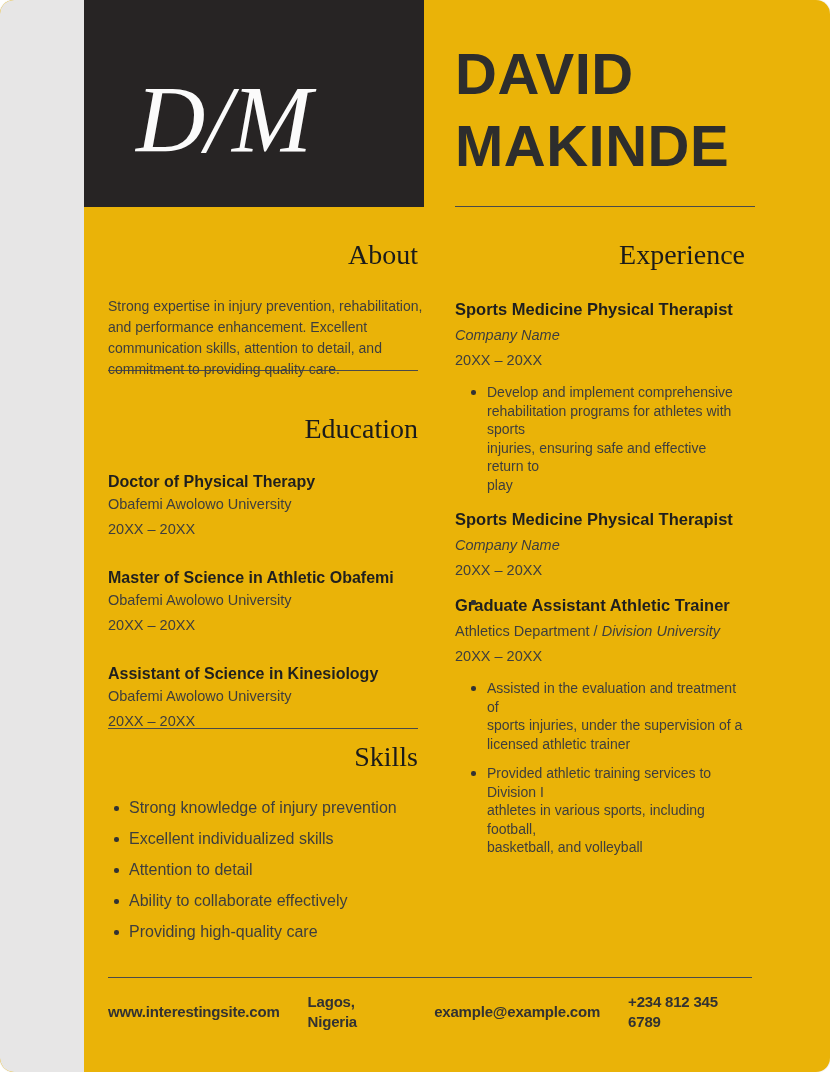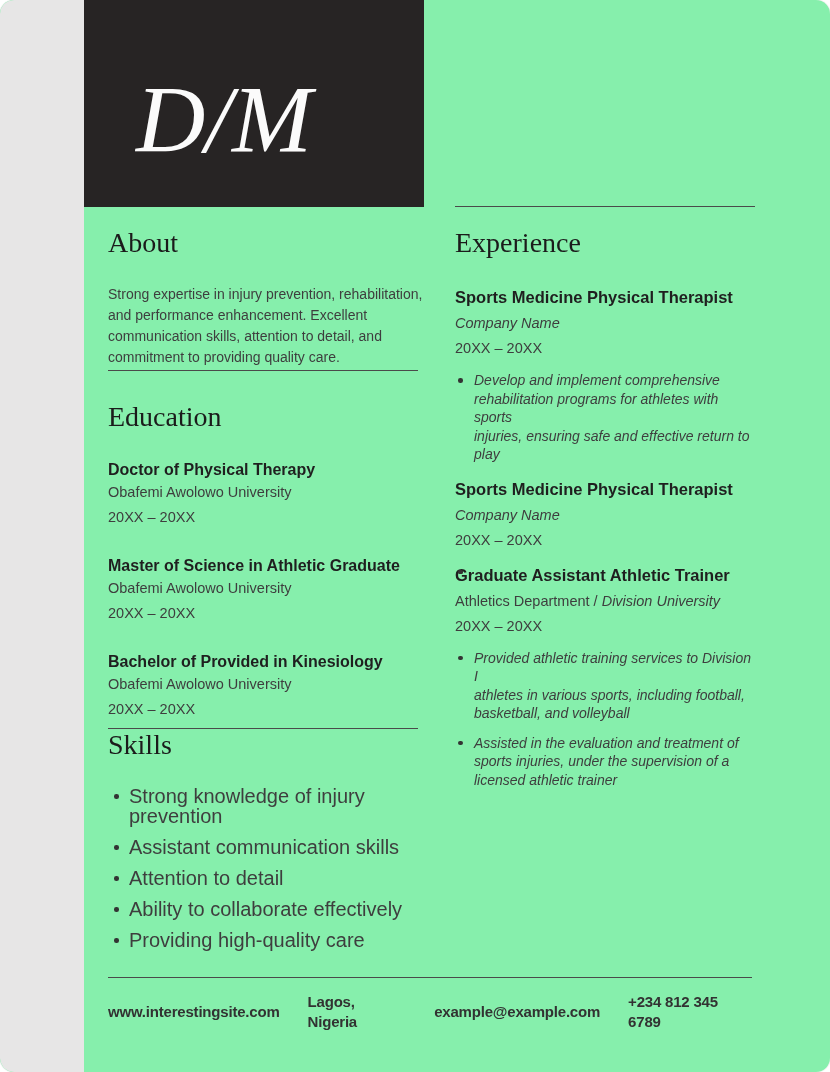--- a/index.html
+++ b/index.html
@@ -5,21 +5,21 @@
   * { box-sizing: border-box; }
   html, body { margin: 0; padding: 0; }
   body {
     width: 830px; height: 1072px;
     background: #ffffff;
     font-family: "Liberation Sans", sans-serif;
   }
   .page {
     position: relative;
     width: 830px; height: 1072px;
-    background: #86efac;
+    background: #eab308;
     border-radius: 14px;
     overflow: hidden;
     box-shadow: 0 0 0 1px rgba(0,0,0,0.05);
   }
   .spine {
     position: absolute; left: 0; top: 0;
     width: 84px; height: 1072px;
     background: #e7e6e6;
     border-radius: 14px 0 0 14px;
   }
@@ -43,25 +43,26 @@
   }
   .rule {
     position: absolute; height: 1px; background: #4a4a4a;
   }
   .rule-name   { left: 455px; top: 206px; width: 300px; }
   .rule-about  { left: 108px; top: 370px; width: 310px; }
   .rule-edu    { left: 108px; top: 728px; width: 310px; }
   .rule-footer { left: 108px; top: 977px; width: 644px; }
 
   h2.section-h {
-    margin: 0;
+    margin: 12px;
     font-family: "Liberation Serif", serif;
     font-weight: 400;
     font-size: 28px; line-height: 34px;
     color: #1b1b1b;
+    text-align: right;
   }
   .sec-about      { position: absolute; left: 108px; top: 226px; width: 322px; }
   .sec-education  { position: absolute; left: 108px; top: 400px; width: 322px; }
   .sec-skills     { position: absolute; left: 108px; top: 728px; width: 322px; }
   .sec-experience { position: absolute; left: 455px; top: 226px; width: 302px; }
 
   .about-body {
     margin: 24px 0 0;
     font-size: 14px; line-height: 21px; color: #3e3e3e;
     white-space: pre-line;
@@ -69,42 +70,42 @@
   .edu-item { margin-top: 25px; }
   .edu-item h3 {
     margin: 0; font-size: 16px; line-height: 21px;
     font-weight: 700; color: #1f1f1f;
   }
   .edu-sub { font-size: 14.5px; line-height: 25px; color: #3e3e3e; }
 
   .skills-list { margin: 24px 0 0; padding: 0; list-style: none; }
   .skills-list li {
     position: relative; padding-left: 21px; margin-bottom: 11px;
-    font-size: 20px; line-height: 20px; color: #3e3e3e;
+    font-size: 16px; line-height: 20px; color: #3e3e3e;
   }
   .dot {
     position: absolute; left: 6px; top: 8px;
     width: 4.5px; height: 4.5px; border-radius: 50%;
     background: #333333; display: inline-block;
   }
 
   .job { margin-top: 15px; }
   .job.first { margin-top: 27px; }
   .job h3 {
     margin: 0; font-size: 16.5px; line-height: 21px;
     font-weight: 700; color: #1f1f1f;
   }
   .job .company {
     margin-top: 5px; font-size: 14.5px; line-height: 20px; color: #3e3e3e;
   }
   .job .company .it { font-style: italic; }
   .job .dates {
     margin-top: 5px; font-size: 14.5px; line-height: 20px; color: #3e3e3e;
   }
-  .job ul { margin: 13px 0 0; padding: 0; list-style: none; font-style: italic; }
+  .job ul { margin: 13px 13px 0; padding: 0; list-style: none; }
   .job li {
     position: relative; padding-left: 19px; margin-bottom: 11px;
     font-size: 14px; line-height: 18.5px; color: #3e3e3e;
     white-space: pre-line;
   }
   .job li .dot { left: 3px; top: 7px; }
 
   .footer-row {
     position: absolute; left: 108px; top: 992px; width: 644px;
     display: flex; justify-content: space-between; align-items: center;
@@ -116,20 +117,24 @@
 <body>
 
 <div class="page">
 
   <div class="spine"></div>
 
   <div class="monogram-box">
     <span class="mono">D/M</span>
   </div>
 
+  <div class="name-block">
+    <div>DAVID</div>
+    <div>MAKINDE</div>
+  </div>
 
   <div class="rule rule-name"></div>
   <div class="rule rule-about"></div>
   <div class="rule rule-edu"></div>
   <div class="rule rule-footer"></div>
 
   <div class="sec-about">
     <h2 class="section-h">About</h2>
     <p class="about-body">Strong expertise in injury prevention, rehabilitation,
 and performance enhancement. Excellent
@@ -140,37 +145,37 @@
   <div class="sec-education">
     <h2 class="section-h">Education</h2>
 
     <div class="edu-item">
       <h3>Doctor of Physical Therapy</h3>
       <div class="edu-sub">Obafemi Awolowo University</div>
       <div class="edu-sub">20XX – 20XX</div>
     </div>
 
     <div class="edu-item">
-      <h3>Master of Science in Athletic Graduate</h3>
+      <h3>Master of Science in Athletic Obafemi</h3>
       <div class="edu-sub">Obafemi Awolowo University</div>
       <div class="edu-sub">20XX – 20XX</div>
     </div>
 
     <div class="edu-item">
-      <h3>Bachelor of Provided in Kinesiology</h3>
+      <h3>Assistant of Science in Kinesiology</h3>
       <div class="edu-sub">Obafemi Awolowo University</div>
       <div class="edu-sub">20XX – 20XX</div>
     </div>
   </div>
 
   <div class="sec-skills">
     <h2 class="section-h">Skills</h2>
     <ul class="skills-list">
       <li><span class="dot"></span><span>Strong knowledge of injury prevention</span></li>
-      <li><span class="dot"></span><span>Assistant communication skills</span></li>
+      <li><span class="dot"></span><span>Excellent individualized skills</span></li>
       <li><span class="dot"></span><span>Attention to detail</span></li>
       <li><span class="dot"></span><span>Ability to collaborate effectively</span></li>
       <li><span class="dot"></span><span>Providing high-quality care</span></li>
     </ul>
   </div>
 
   <div class="sec-experience">
     <h2 class="section-h">Experience</h2>
 
     <div class="job first">
@@ -193,26 +198,26 @@
         <li><span class="dot"></span></li>
         <li><span class="dot"></span></li>
       </ul>
     </div>
 
     <div class="job">
       <h3>Graduate Assistant Athletic Trainer</h3>
       <div class="company"><span>Athletics Department / </span><span class="it">Division University</span></div>
       <div class="dates">20XX – 20XX</div>
       <ul>
+        <li><span class="dot"></span><span>Assisted in the evaluation and treatment of
+sports injuries, under the supervision of a
+licensed athletic trainer</span></li>
         <li><span class="dot"></span><span>Provided athletic training services to Division I
 athletes in various sports, including football,
 basketball, and volleyball</span></li>
-        <li><span class="dot"></span><span>Assisted in the evaluation and treatment of
-sports injuries, under the supervision of a
-licensed athletic trainer</span></li>
       </ul>
     </div>
   </div>
 
   <div class="footer-row">
     <span>www.interestingsite.com</span>
     <span>Lagos, Nigeria</span>
     <span>example@example.com</span>
     <span>+234 812 345 6789</span>
   </div>

